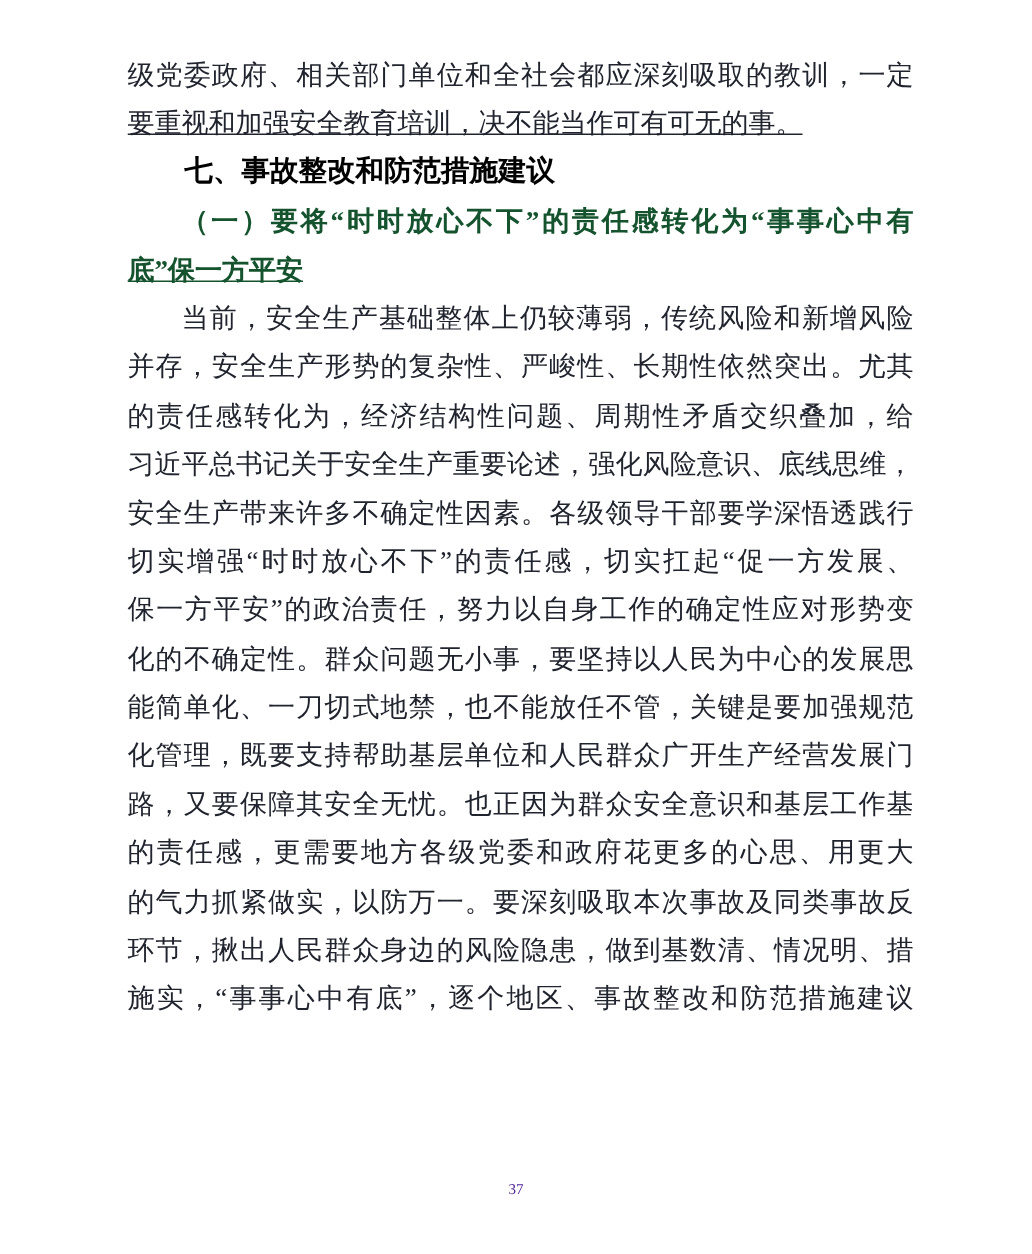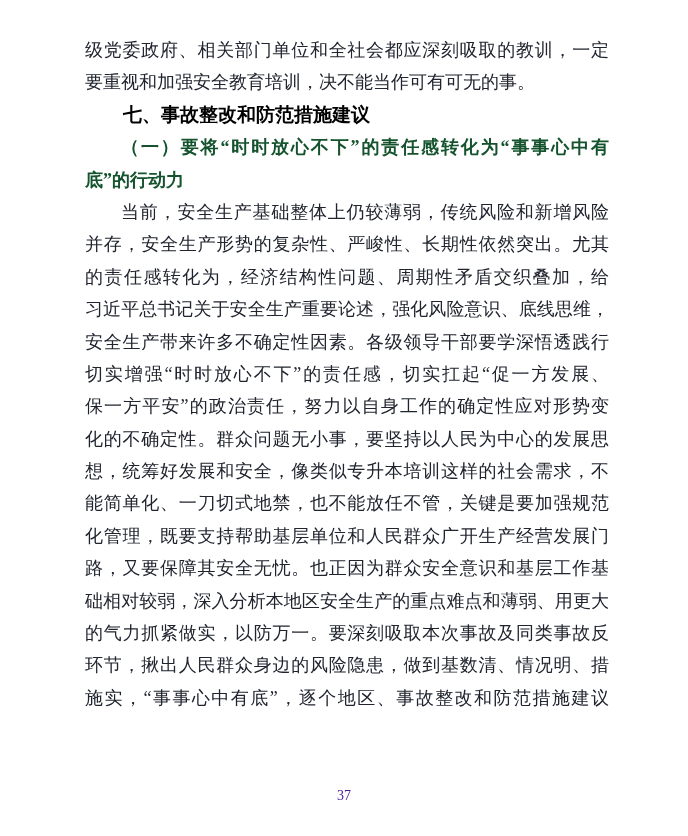--- a/index.html
+++ b/index.html
@@ -26,20 +26,21 @@
   .ln {
     height: 32.4px;
     line-height: 32.4px;
     text-align: justify;
     text-align-last: justify;
     overflow: hidden;
   }
   .ln.last {
     text-align: left;
     text-align-last: left;
+    text-decoration: underline;
   }
   .indent {
     text-indent: 2em;
   }
   .heading {
     font-weight: bold;
     color: #000000;
     font-size: 19px;
     font-family: "Liberation Sans", "DejaVu Sans", sans-serif;
     text-align: right;
@@ -48,46 +49,45 @@
   .sub {
     font-weight: bold;
     color: #14532d;
   }
   .pagenum {
     position: absolute;
     left: 0;
     right: 0;
     top: 788px;
     text-align: center;
-    font-size: 14px;
+    font-size: 10px;
     color: #4c1d95;
     font-family: "Liberation Serif", "DejaVu Serif", serif;
   }
 </style>
 </head>
 <body>
 
 <div class="page">
   <div class="content">
     <div class="ln">级党委政府、相关部门单位和全社会都应深刻吸取的教训，一定</div>
     <div class="ln last">要重视和加强安全教育培训，决不能当作可有可无的事。</div>
     <div class="ln heading indent">七、事故整改和防范措施建议</div>
     <div class="ln sub indent">（一）要将“时时放心不下”的责任感转化为“事事心中有</div>
-    <div class="ln sub last">底”的行动力</div>
+    <div class="ln sub last">底”保一方平安</div>
     <div class="ln indent">当前，安全生产基础整体上仍较薄弱，传统风险和新增风险</div>
     <div class="ln">并存，安全生产形势的复杂性、严峻性、长期性依然突出。尤其</div>
     <div class="ln">的责任感转化为，经济结构性问题、周期性矛盾交织叠加，给</div>
     <div class="ln">习近平总书记关于安全生产重要论述，强化风险意识、底线思维，</div>
     <div class="ln">安全生产带来许多不确定性因素。各级领导干部要学深悟透践行</div>
     <div class="ln">切实增强“时时放心不下”的责任感，切实扛起“促一方发展、</div>
     <div class="ln">保一方平安”的政治责任，努力以自身工作的确定性应对形势变</div>
     <div class="ln">化的不确定性。群众问题无小事，要坚持以人民为中心的发展思</div>
-    <div class="ln">想，统筹好发展和安全，像类似专升本培训这样的社会需求，不</div>
     <div class="ln">能简单化、一刀切式地禁，也不能放任不管，关键是要加强规范</div>
     <div class="ln">化管理，既要支持帮助基层单位和人民群众广开生产经营发展门</div>
     <div class="ln">路，又要保障其安全无忧。也正因为群众安全意识和基层工作基</div>
-    <div class="ln">础相对较弱，深入分析本地区安全生产的重点难点和薄弱、用更大</div>
+    <div class="ln">的责任感，更需要地方各级党委和政府花更多的心思、用更大</div>
     <div class="ln">的气力抓紧做实，以防万一。要深刻吸取本次事故及同类事故反</div>
     <div class="ln">环节，揪出人民群众身边的风险隐患，做到基数清、情况明、措</div>
     <div class="ln">施实，“事事心中有底”，逐个地区、事故整改和防范措施建议</div>
   </div>
   <div class="pagenum">37</div>
 </div>
 
 </body></html>

